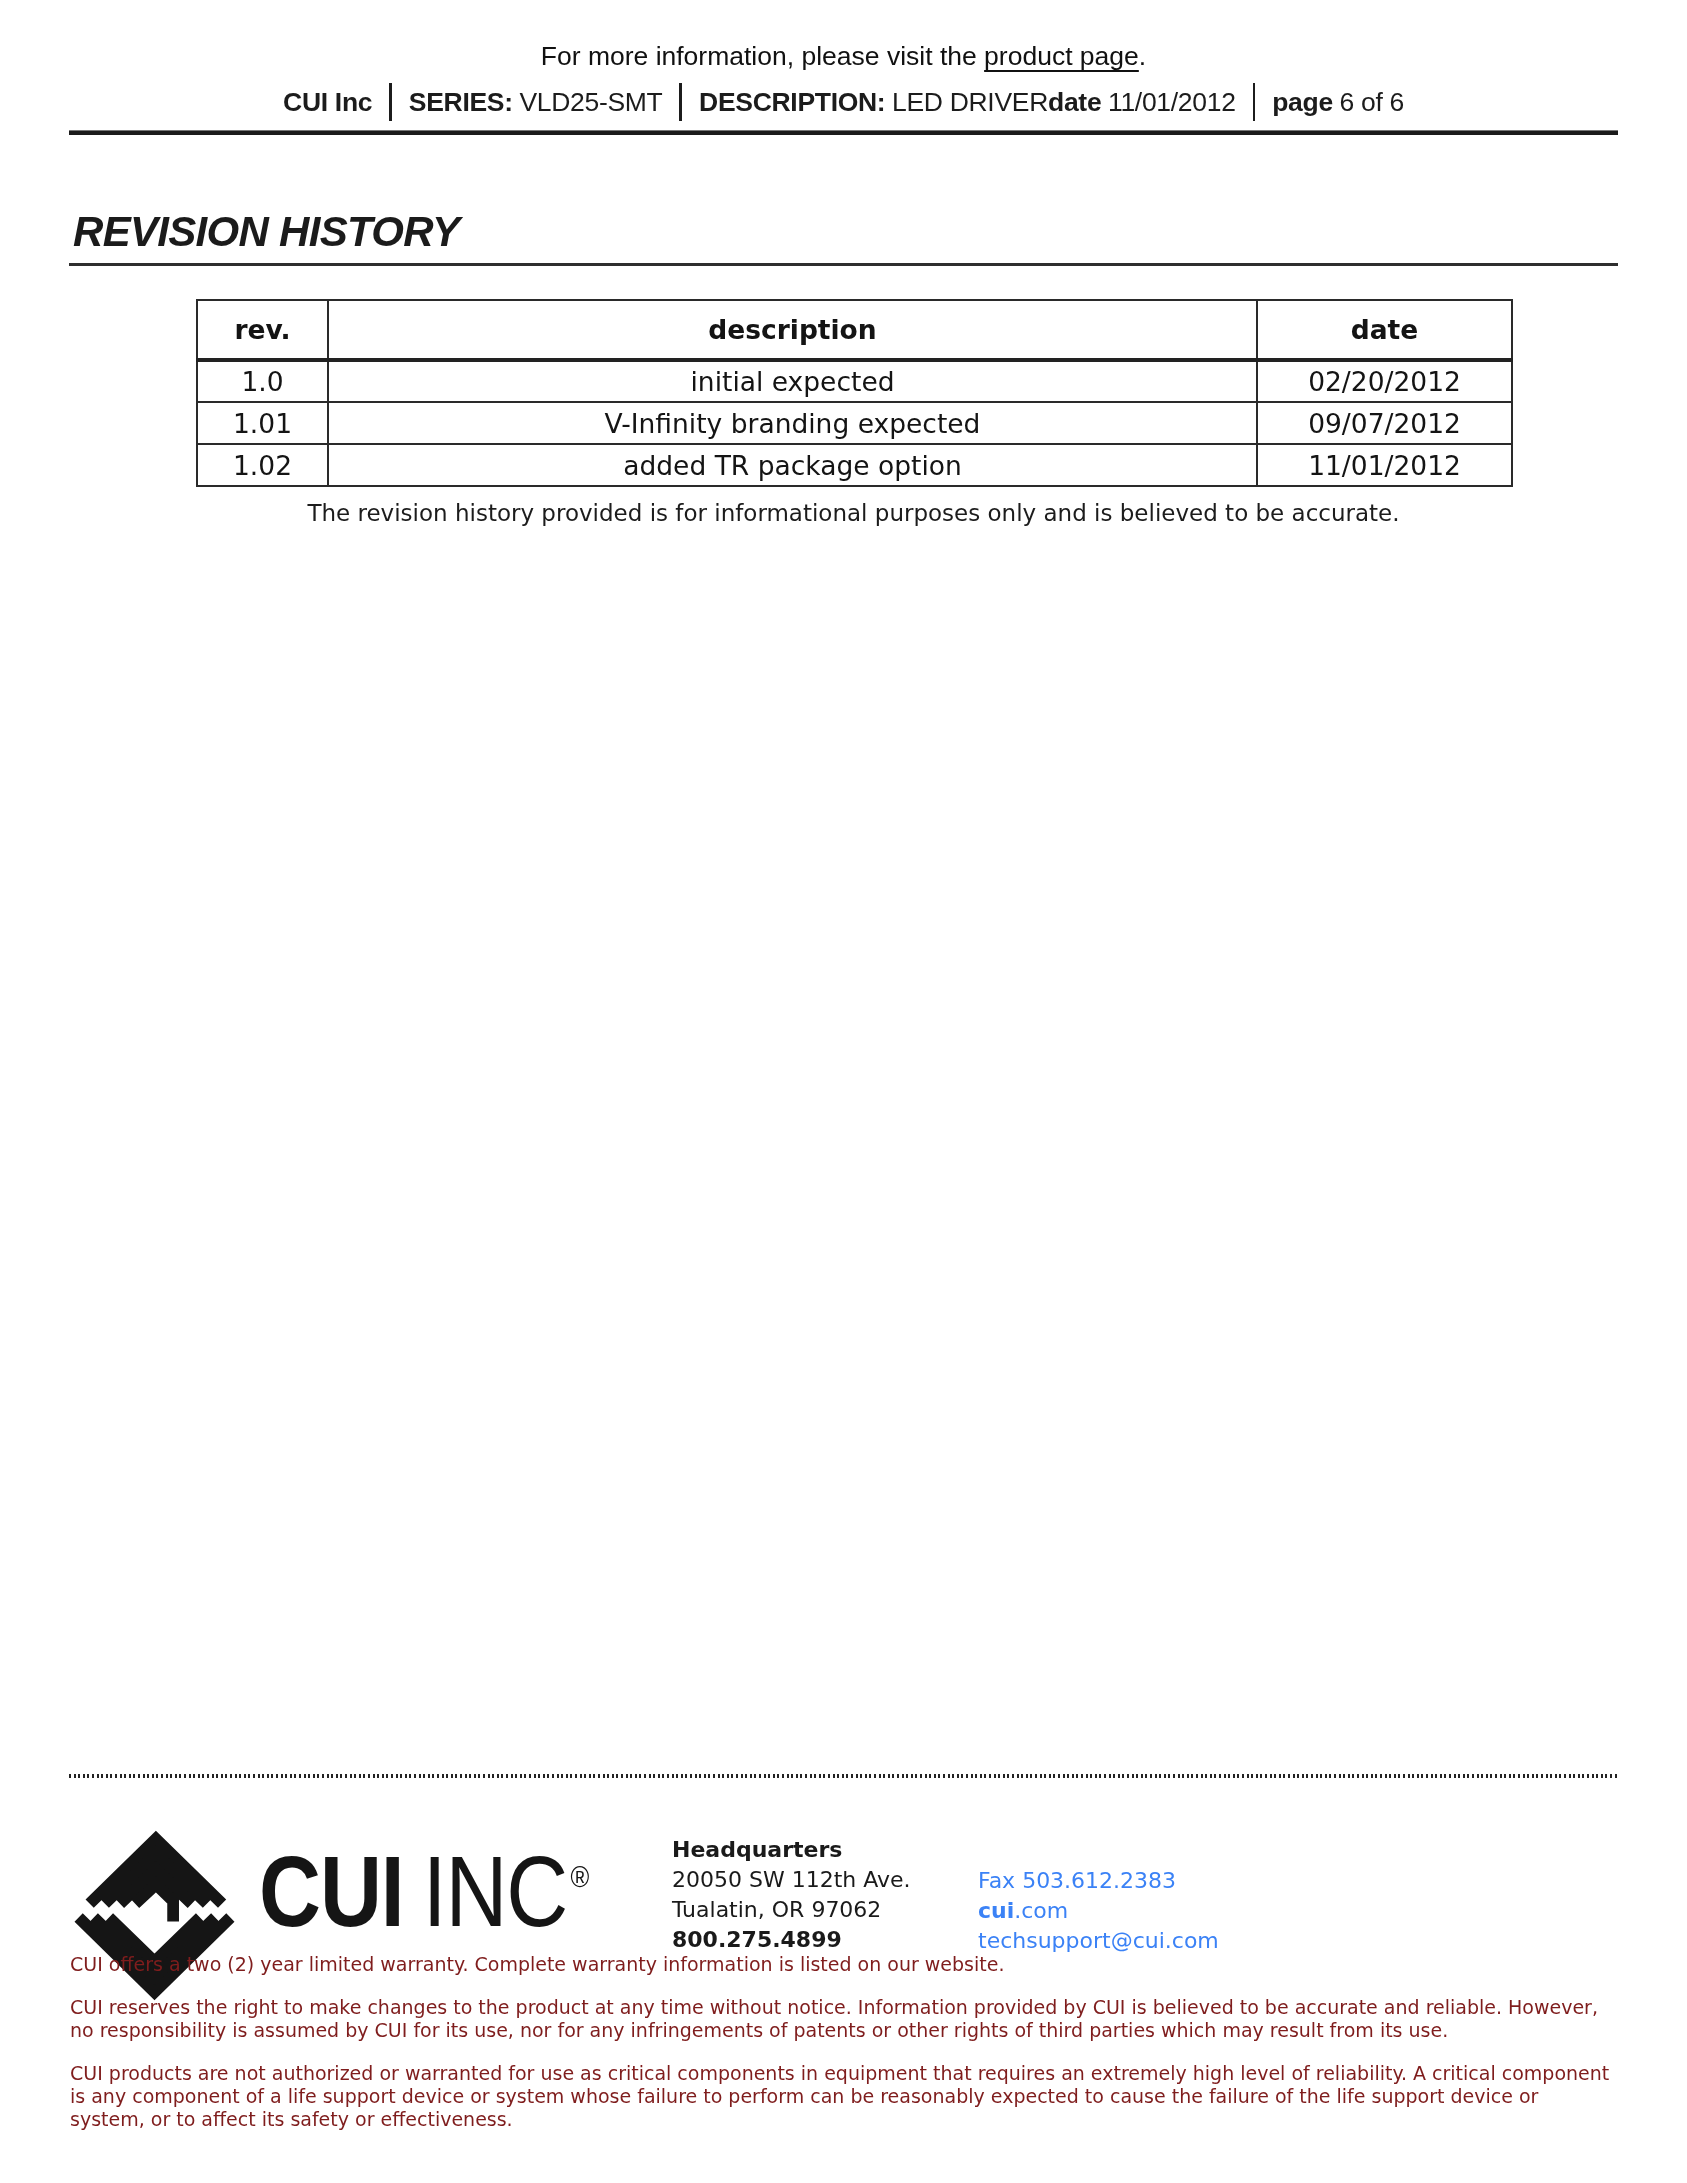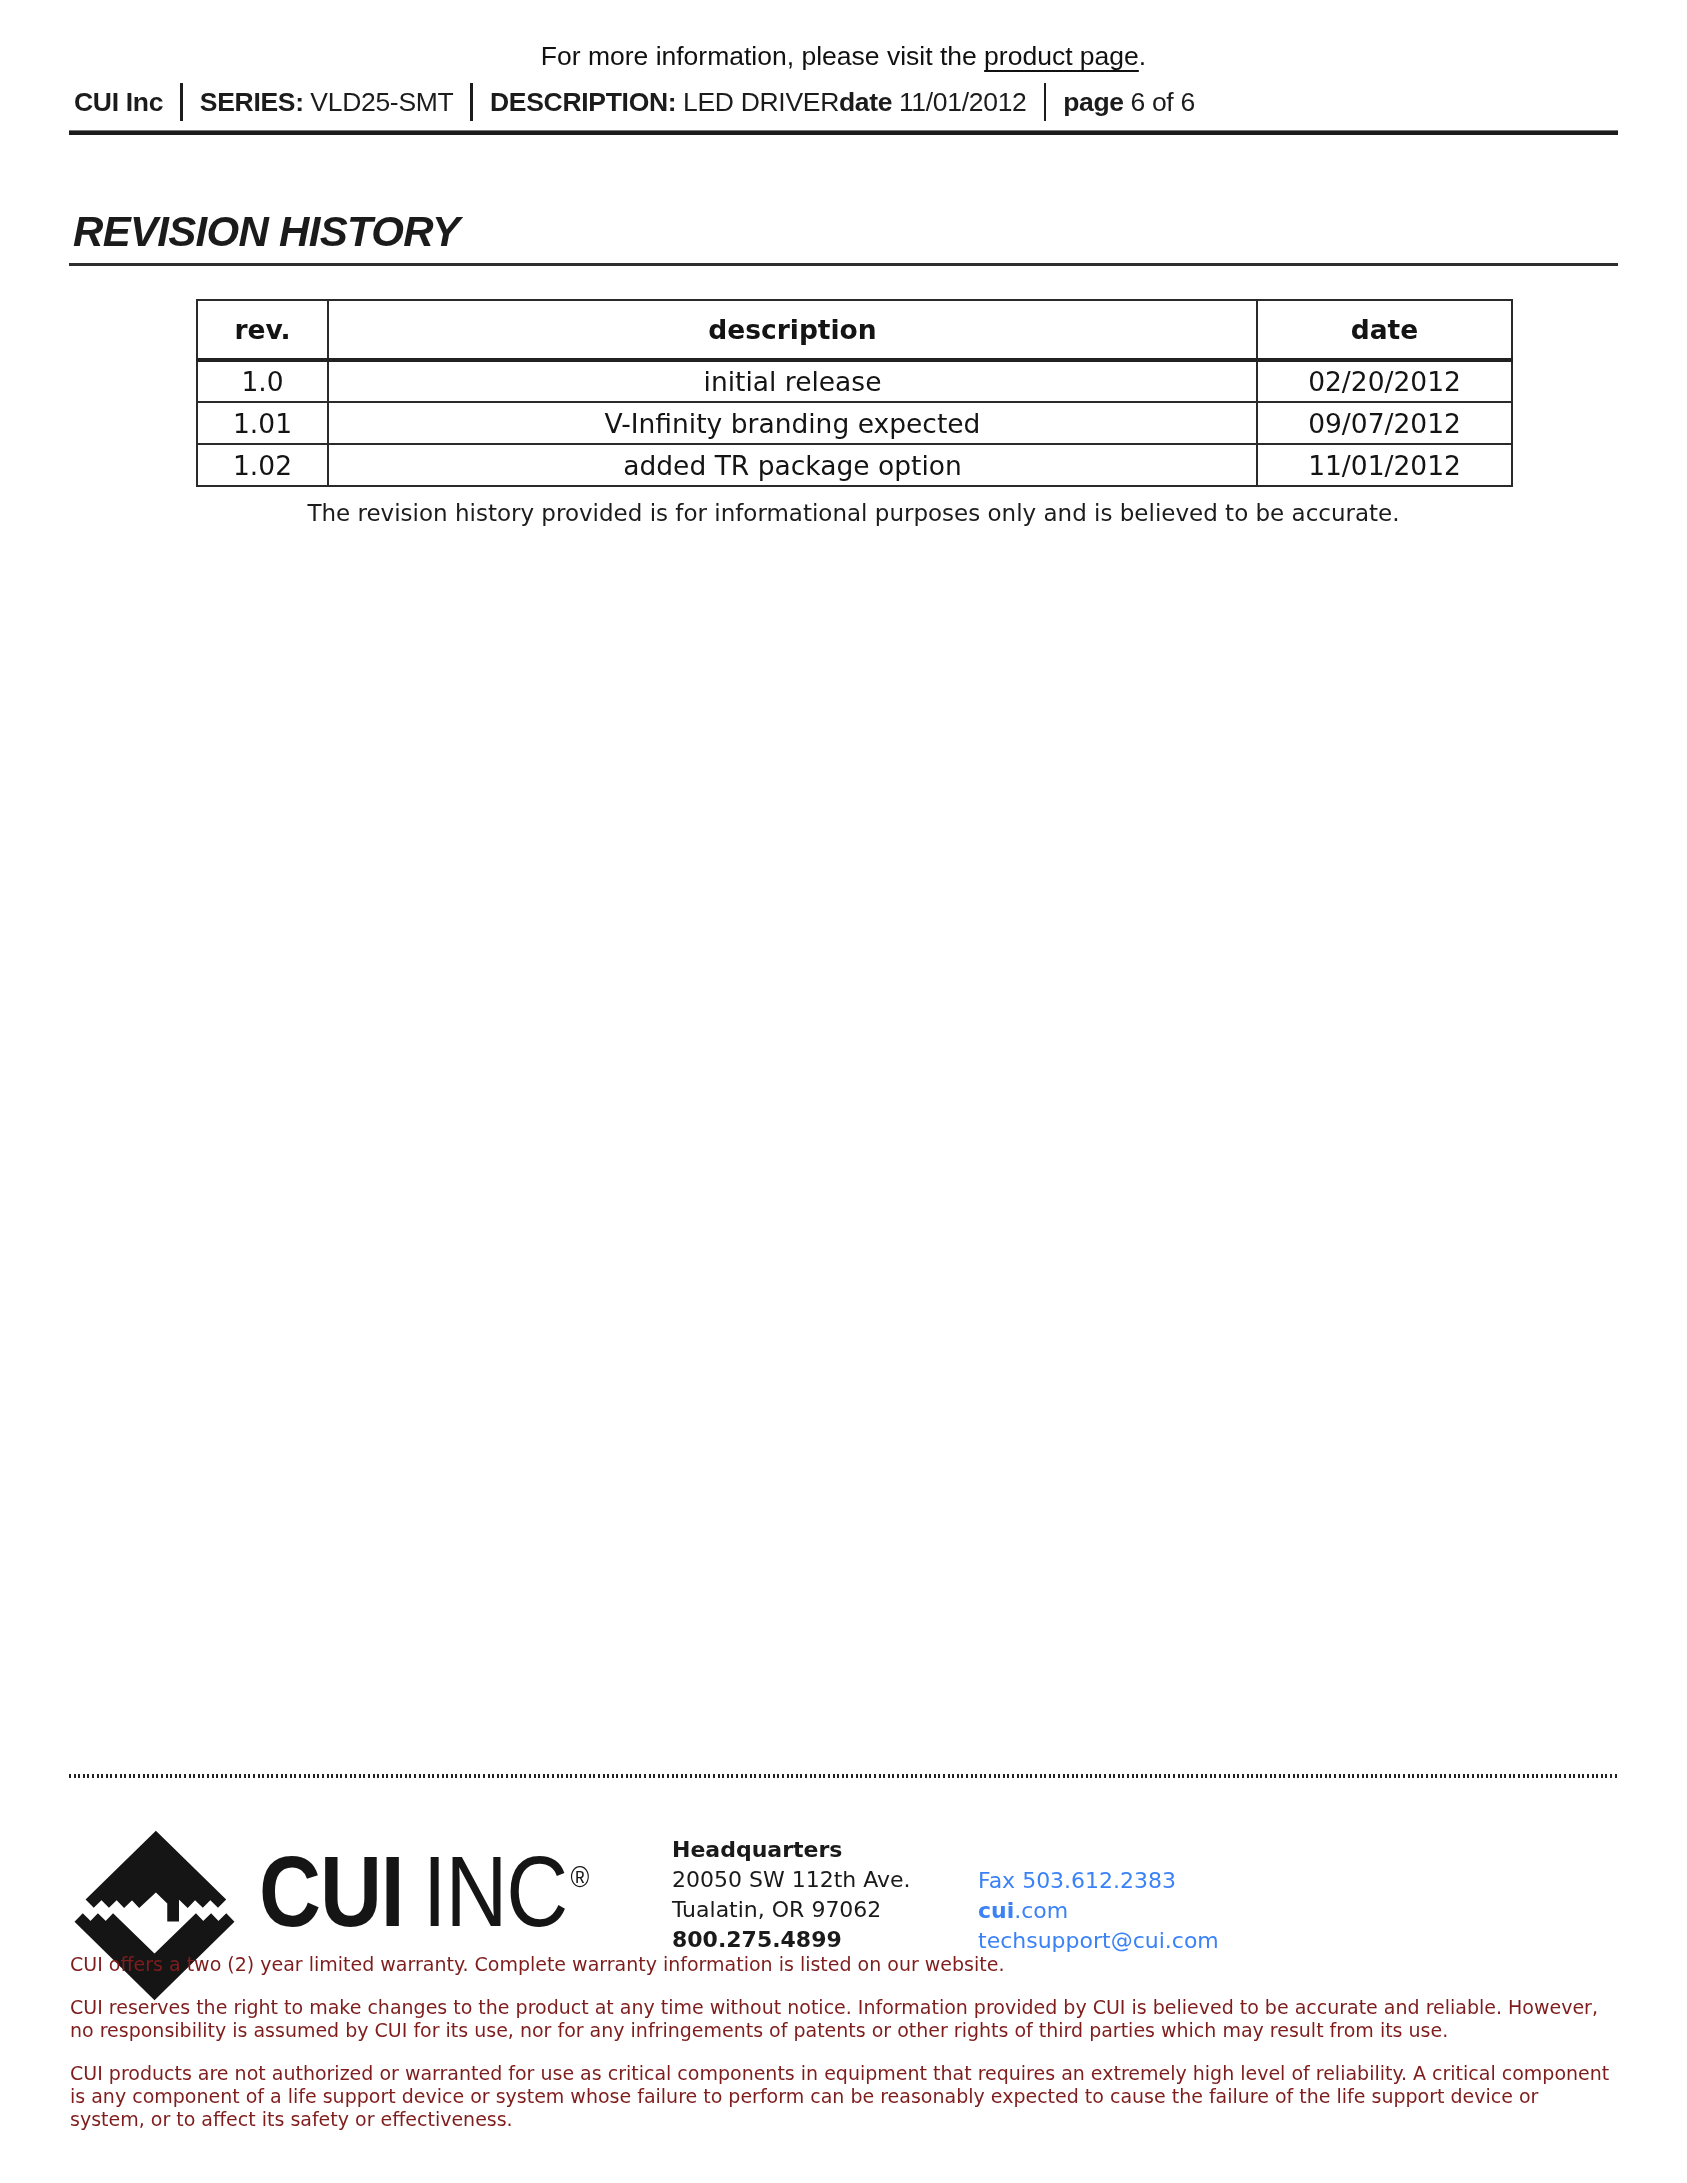--- a/index.html
+++ b/index.html
@@ -12,21 +12,21 @@
   
   .top-note {
     position:absolute; top:41px; left:0; width:100%;
     text-align:center; font-family:"Liberation Sans", sans-serif;
     font-size:26.5px; color:#111;
   }
   .top-note a { color:#111; text-decoration:underline; text-underline-offset:5.3px; text-decoration-thickness:2px; cursor:pointer; }
   
   .header-bar {
     position:absolute; top:83px; left:74px; right:74px;
-    display:flex; justify-content:flex-start; align-items:center;
+    display:flex; justify-content:center; align-items:center;
     font-family:"Liberation Sans", sans-serif; font-size:26.5px; letter-spacing:-0.3px;
     color:#1c1c1c; white-space:nowrap;
   }
   .hb-group { display:flex; align-items:center; }
   .hb-bold { font-weight:bold; }
   .hb-val { font-weight:normal; margin-left:6.6px; }
   .vsep {
     display:inline-block; width:2.6px; height:38px; background:#1c1c1c;
     margin:0 17px; flex:0 0 auto;
   }
@@ -138,21 +138,21 @@
     <thead>
       <tr>
         <th>rev.</th>
         <th>description</th>
         <th>date</th>
       </tr>
     </thead>
     <tbody>
       <tr>
         <td>1.0</td>
-        <td>initial release</td>
+        <td>initial expected</td>
         <td>02/20/2012</td>
       </tr>
       <tr>
         <td>1.01</td>
         <td>V-Infinity branding expected</td>
         <td>09/07/2012</td>
       </tr>
       <tr>
         <td>1.02</td>
         <td>added TR package option</td>

